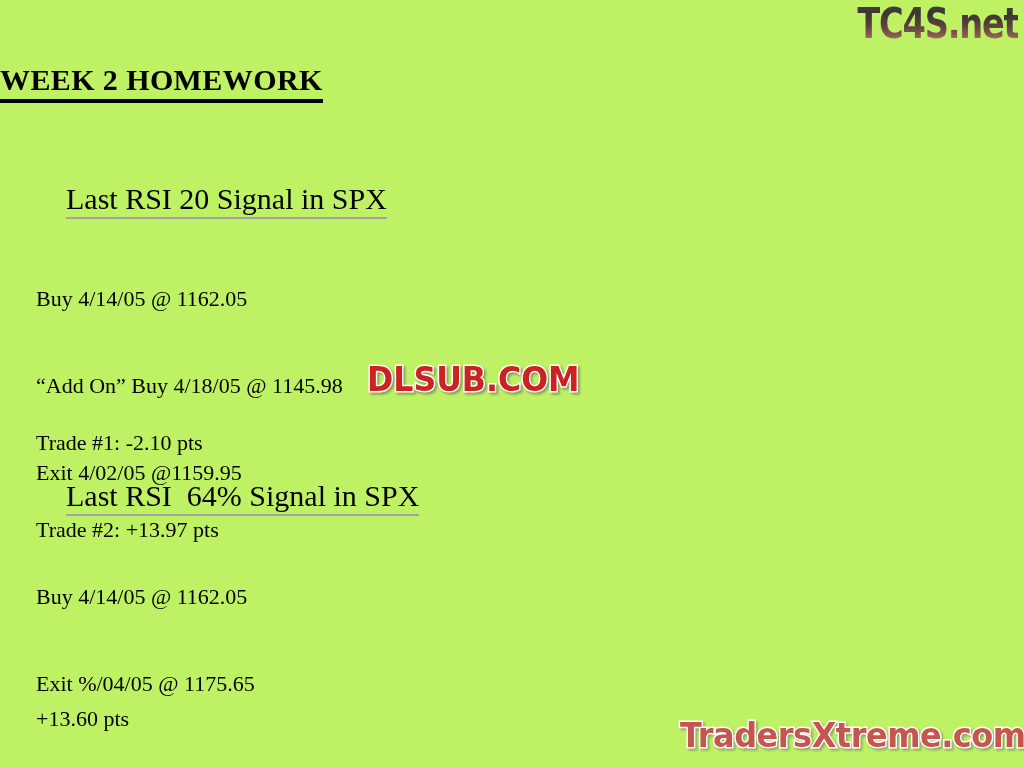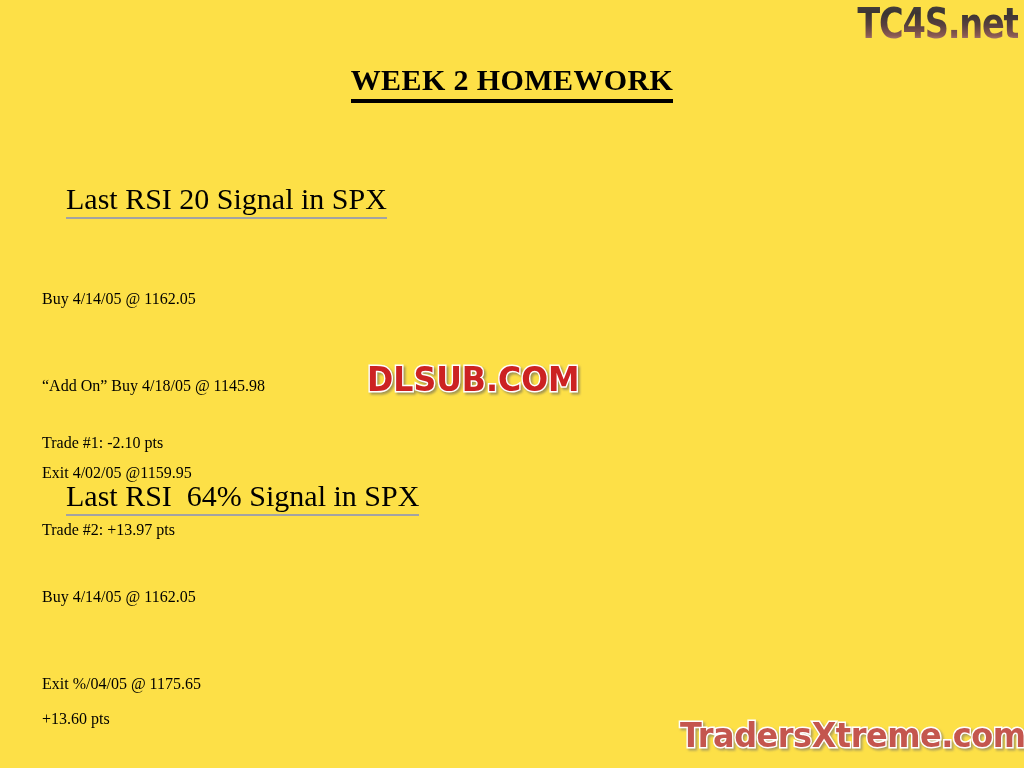--- a/index.html
+++ b/index.html
@@ -13,21 +13,21 @@
     background: #ffffff;
     font-family: "Liberation Serif", "DejaVu Serif", serif;
     color: #000000;
     overflow: hidden;
   }
 
   .slide {
     position: relative;
     width: 1024px;
     height: 768px;
-    background: #fde047;
+    background: #bef264;
   }
 
   
   .brand-tc4s {
     position: absolute;
     top: 2px;
     right: 6px;
     font-family: "DejaVu Sans", "Liberation Sans", sans-serif;
     font-weight: bold;
     font-size: 42px;
@@ -49,21 +49,20 @@
     white-space: nowrap;
     user-select: none;
   }
 
   
   .slide-title {
     position: absolute;
     top: 63px;
     left: 0;
     width: 1024px;
-    text-align: center;
     font-size: 30px;
     font-weight: bold;
     letter-spacing: 0.4px;
     white-space: nowrap;
   }
   .slide-title .tx {
     display: inline-block;
     border-bottom: 4px solid #000;
     padding-bottom: 2px;
   }
@@ -81,24 +80,23 @@
     border-bottom: 2px solid #a3a3a3;
     padding-bottom: 1px;
   }
   #heading-rsi20 { top: 148px; }
   #heading-rsi1  { top: 445px; }
 
   
   .body-block {
     position: absolute;
     left: 36px;
-    font-size: 16px;
+    font-size: 22px;
     line-height: 29px;
     white-space: pre;
-    margin-left: 6px;
   }
   #block-signal-1 { top: 226px; }
   #block-trades   { top: 370px; }
   #block-signal-2 { top: 524px; }
   #block-total    { top: 646px; }
 
   .body-line { display: block; }
 
   
   .watermark-dlsub {

